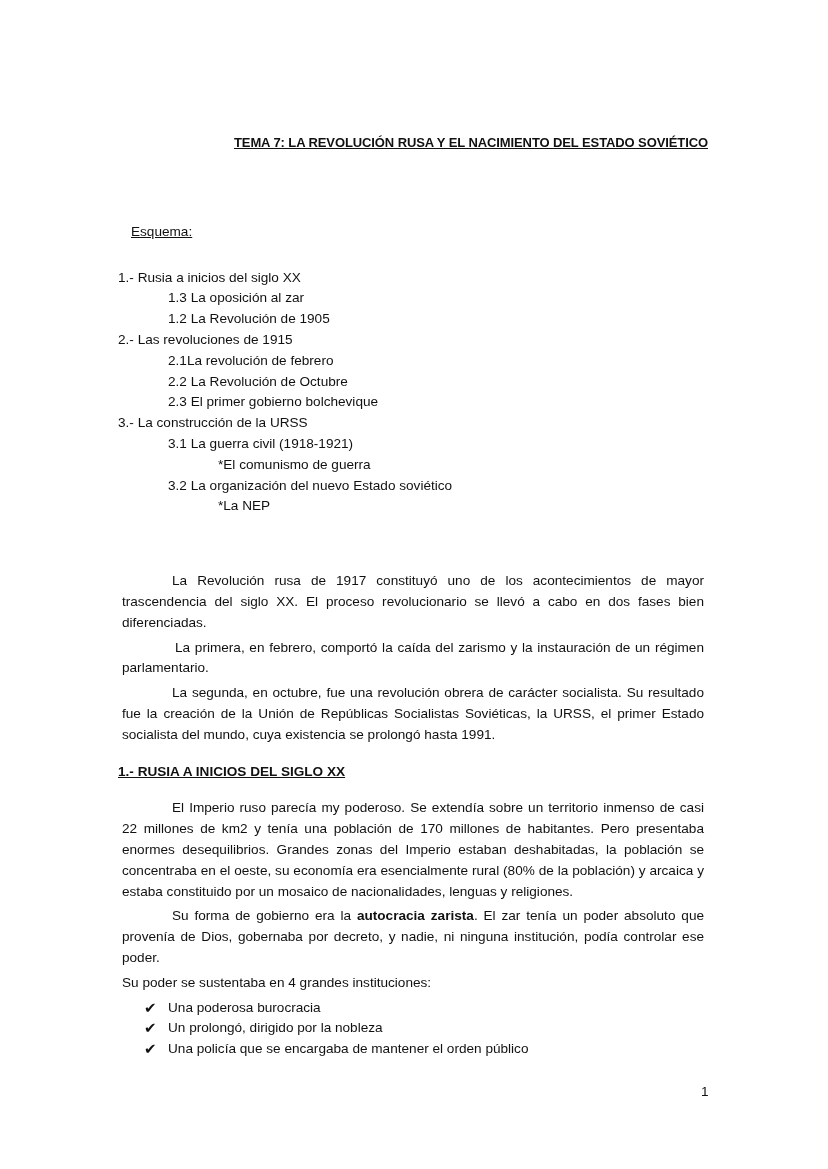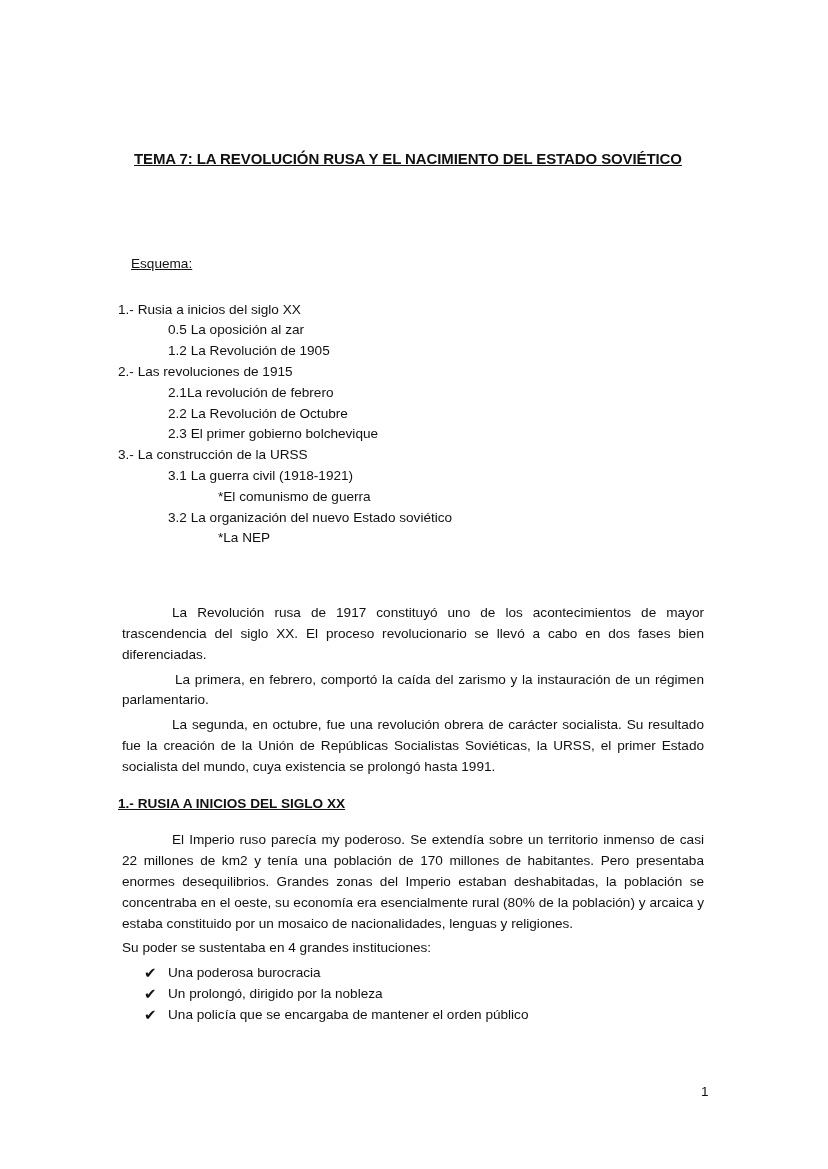--- a/index.html
+++ b/index.html
@@ -1,20 +1,20 @@
 <!DOCTYPE html>
 <html><head>
   <meta charset="utf-8">
   <style>
     html, body { margin: 0; padding: 0; background: #ffffff; }
     body { width: 828px; height: 1169px; position: relative; overflow: hidden;
       font-family: "Liberation Sans", "DejaVu Sans", sans-serif; color: #111; }
     .page { position: absolute; left: 0; top: 0; width: 828px; height: 1169px; }
     .content { position: absolute; left: 118px; top: 133px; width: 590px; font-size: 13.6px; line-height: 20.8px; }
-    .title { font-weight: bold; text-decoration: underline; font-size: 15px; margin: 16px; letter-spacing: -0.1px; }
+    .title { font-weight: bold; text-decoration: underline; font-size: 13px; margin: 0; letter-spacing: -0.1px; text-align: right; }
     .subhead { text-decoration: underline; margin: 13px; }
     .gap-title { height: 55px; }
     .gap-outline { height: 12px; }
     .outline { margin: 0; padding: 0; list-style: none; }
     .outline li { margin: 0; white-space: nowrap; }
     .lvl1 { padding-left: 0; }
     .lvl2 { padding-left: 50px; }
     .lvl3 { padding-left: 100px; }
     .gap-intro { height: 36px; }
     .gap-small { height: 14px; }
@@ -34,41 +34,42 @@
 <body>
 
 <div class="page">
   <div class="content">
     <h1 class="title">TEMA 7: LA REVOLUCIÓN RUSA Y EL NACIMIENTO DEL ESTADO SOVIÉTICO</h1>
     <div class="gap-title"></div>
     <p class="subhead">Esquema:</p>
     <div class="gap-outline"></div>
     <ul class="outline">
       <li class="lvl1">1.- Rusia a inicios del siglo XX</li>
-      <li class="lvl2">0.5 La oposición al zar</li>
+      <li class="lvl2">1.3 La oposición al zar</li>
       <li class="lvl2">1.2 La Revolución de 1905</li>
       <li class="lvl1">2.- Las revoluciones de 1915</li>
       <li class="lvl2">2.1La revolución de febrero</li>
       <li class="lvl2">2.2 La Revolución de Octubre</li>
       <li class="lvl2">2.3 El primer gobierno bolchevique</li>
       <li class="lvl1">3.- La construcción de la URSS</li>
       <li class="lvl2">3.1 La guerra civil (1918-1921)</li>
       <li class="lvl3">*El comunismo de guerra</li>
       <li class="lvl2">3.2 La organización del nuevo Estado soviético</li>
       <li class="lvl3">*La NEP</li>
     </ul>
     <div class="gap-intro"></div>
     <div class="gap-small"></div>
     <p class="body indent">La Revolución rusa de 1917 constituyó uno de los acontecimientos de mayor trascendencia del siglo XX. El proceso revolucionario se llevó a cabo en dos fases bien diferenciadas.</p>
     <p class="body indent2">La primera, en febrero, comportó la caída del zarismo y la instauración de un régimen parlamentario.</p>
     <p class="body indent">La segunda, en octubre, fue una revolución obrera de carácter socialista. Su resultado fue la creación de la Unión de Repúblicas Socialistas Soviéticas, la URSS, el primer Estado socialista del mundo, cuya existencia se prolongó hasta 1991.</p>
     <div class="gap-sec"></div>
     <p class="section-title">1.- RUSIA A INICIOS DEL SIGLO XX</p>
     <div class="gap-sec"></div>
     <p class="body indent">El Imperio ruso parecía my poderoso. Se extendía sobre un territorio inmenso de casi 22 millones de km2 y tenía una población de 170 millones de habitantes. Pero presentaba enormes desequilibrios. Grandes zonas del Imperio estaban deshabitadas, la población se concentraba en el oeste, su economía era esencialmente rural (80% de la población) y arcaica y estaba constituido por un mosaico de nacionalidades, lenguas y religiones.</p>
+    <p class="body indent"><span>Su forma de gobierno era la </span><b>autocracia zarista</b><span>. El zar tenía un poder absoluto que provenía de Dios, gobernaba por decreto, y nadie, ni ninguna institución, podía controlar ese poder.</span></p>
     <p class="body">Su poder se sustentaba en 4 grandes instituciones:</p>
     <ul class="checks">
       <li><span class="check-icon">✔</span><span class="txt">Una poderosa burocracia</span></li>
       <li><span class="check-icon">✔</span><span class="txt">Un prolongó, dirigido por la nobleza</span></li>
       <li><span class="check-icon">✔</span><span class="txt">Una policía que se encargaba de mantener el orden público</span></li>
     </ul>
   </div>
   <div class="page-num">1</div>
 </div>
 

